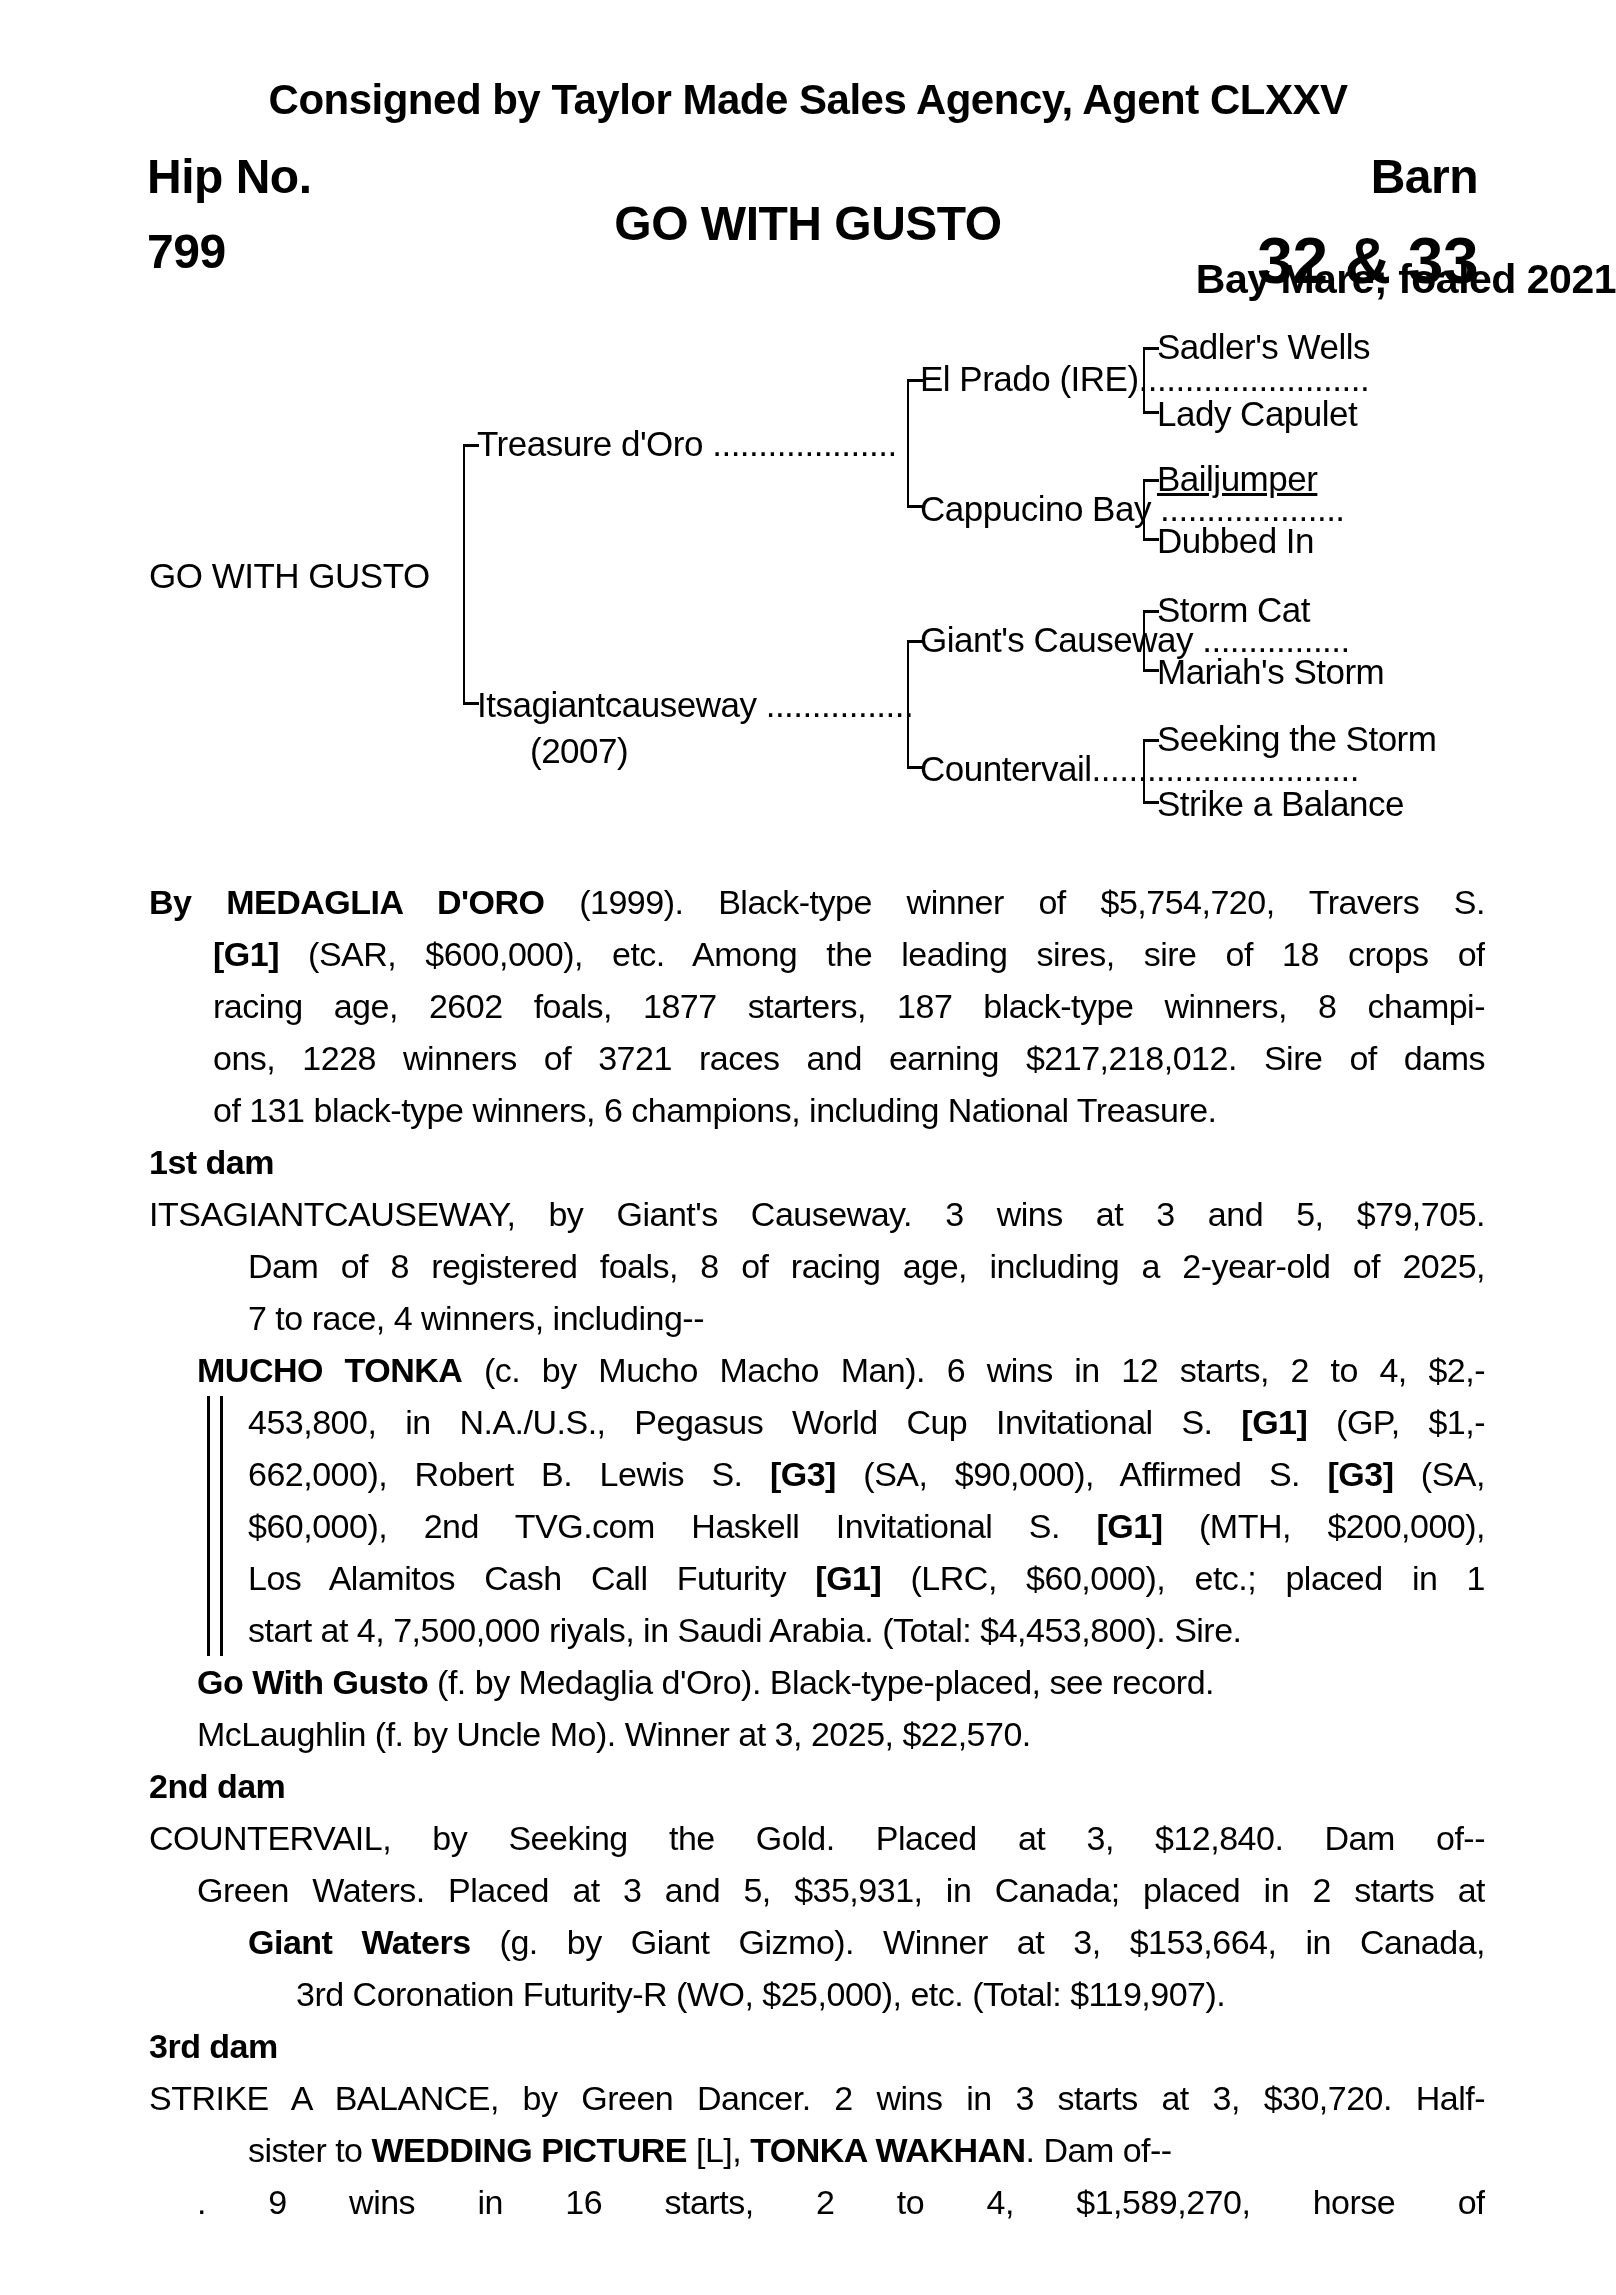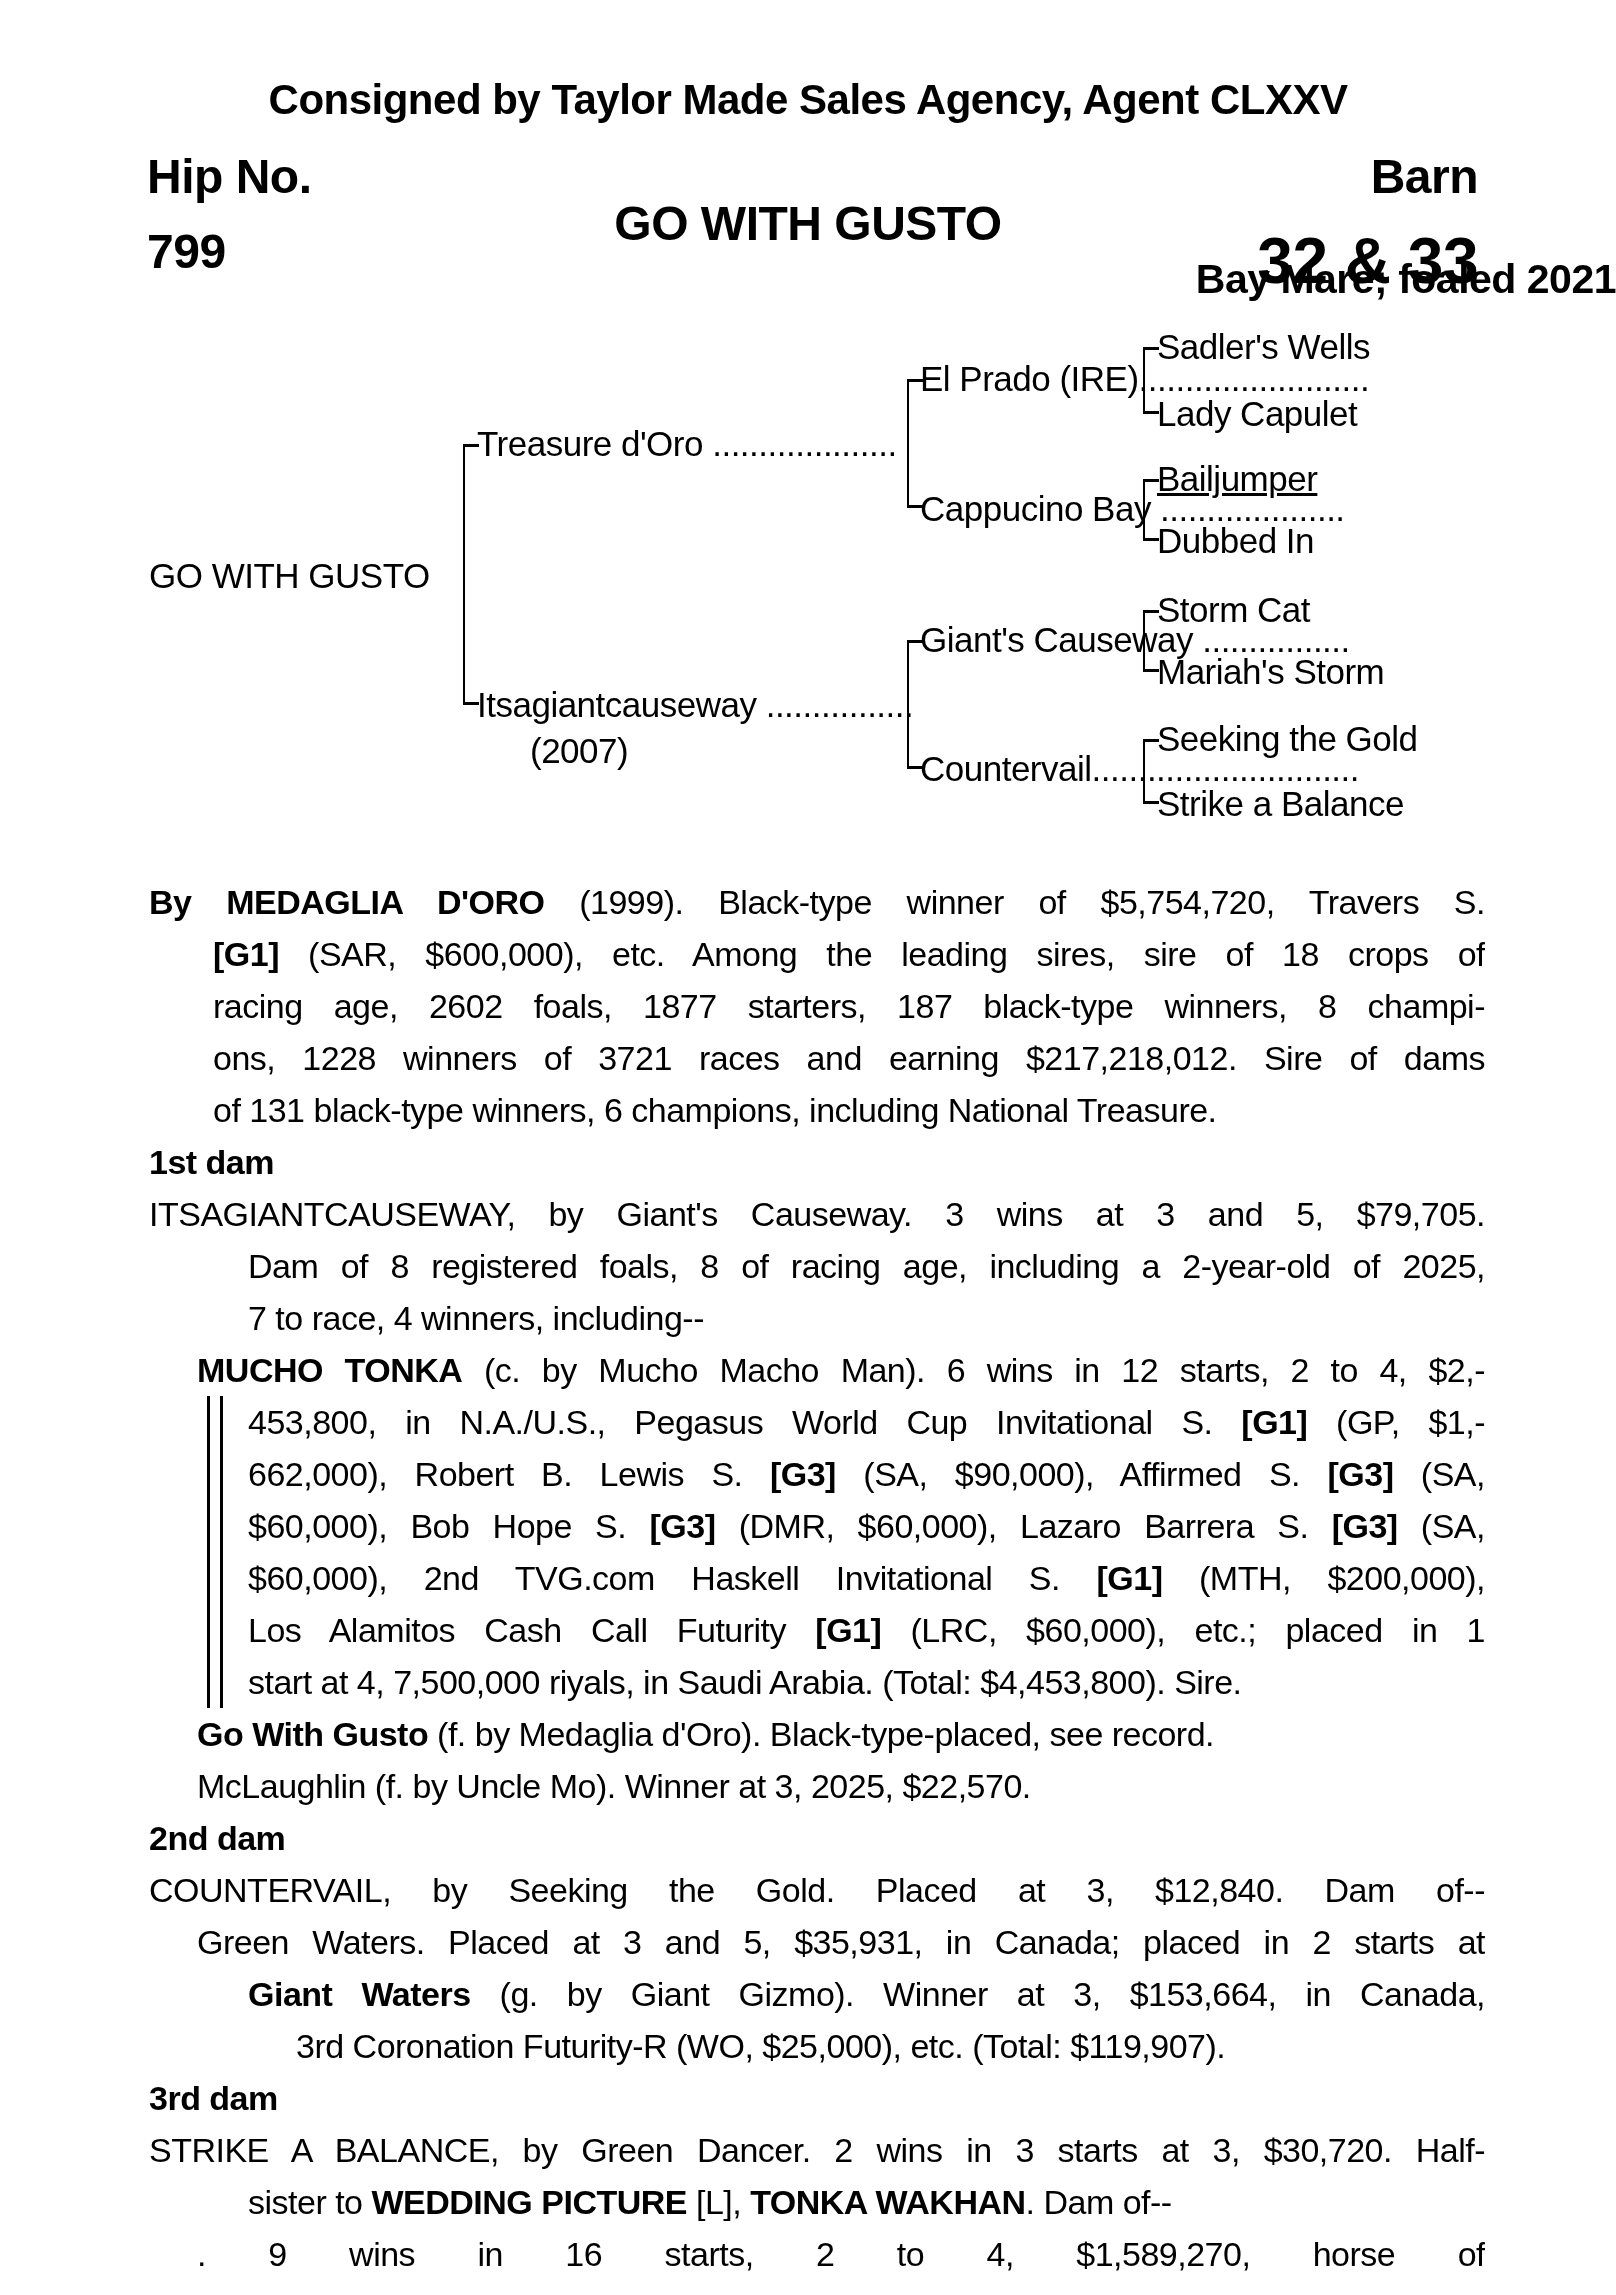--- a/index.html
+++ b/index.html
@@ -121,41 +121,40 @@
   <div class="brk b4"></div>
   <div class="brk b5"></div>
   <div class="brk b6"></div>
   <div class="brk b7"></div>
   <div class="pnode p-g4-0">Sadler's Wells</div>
   <div class="pnode p-g4-1">Lady Capulet</div>
   <div class="pnode p-g4-2">Bailjumper</div>
   <div class="pnode p-g4-3">Dubbed In</div>
   <div class="pnode p-g4-4">Storm Cat</div>
   <div class="pnode p-g4-5">Mariah's Storm</div>
-  <div class="pnode p-g4-6">Seeking the Gold</div>
+  <div class="pnode p-g4-6">Seeking the Storm</div>
   <div class="pnode p-g4-7">Strike a Balance</div>
 </div>
 
 <div class="body-text">
     <div>
       <div class="line i0 jst"><b>By MEDAGLIA D'ORO</b> (1999). Black-type winner of $5,754,720, Travers S.</div>
       <div class="line i2 jst"><b>[G1]</b> (SAR, $600,000), etc. Among the leading sires, sire of 18 crops of</div>
       <div class="line i2 jst">racing age, 2602 foals, 1877 starters, 187 black-type winners, 8 champi-</div>
       <div class="line i2 jst">ons, 1228 winners of 3721 races and earning $217,218,012. Sire of dams</div>
       <div class="line i2">of 131 black-type winners, 6 champions, including National Treasure.</div>
     </div>
     <div>
       <div class="line i0"><b>1st dam</b></div>
       <div class="line i0 jst">ITSAGIANTCAUSEWAY, by Giant's Causeway. 3 wins at 3 and 5, $79,705.</div>
       <div class="line i4 jst">Dam of 8 registered foals, 8 of racing age, including a 2-year-old of 2025,</div>
       <div class="line i4">7 to race, 4 winners, including--</div>
       <div class="line i1 jst"><b>MUCHO TONKA</b> (c. by Mucho Macho Man). 6 wins in 12 starts, 2 to 4, $2,-</div>
       <div class="line i4 jst"><span class="bars"></span>453,800, in N.A./U.S., Pegasus World Cup Invitational S. <b>[G1]</b> (GP, $1,-</div>
       <div class="line i4 jst"><span class="bars"></span>662,000), Robert B. Lewis S. <b>[G3]</b> (SA, $90,000), Affirmed S. <b>[G3]</b> (SA,</div>
-      <div class="line i4 jst"><span class="bars"></span>$60,000), Bob Hope S. <b>[G3]</b> (DMR, $60,000), Lazaro Barrera S. <b>[G3]</b> (SA,</div>
       <div class="line i4 jst"><span class="bars"></span>$60,000), 2nd TVG.com Haskell Invitational S. <b>[G1]</b> (MTH, $200,000),</div>
       <div class="line i4 jst"><span class="bars"></span>Los Alamitos Cash Call Futurity <b>[G1]</b> (LRC, $60,000), etc.; placed in 1</div>
       <div class="line i4"><span class="bars"></span>start at 4, 7,500,000 riyals, in Saudi Arabia. (Total: $4,453,800). Sire.</div>
       <div class="line i1"><b>Go With Gusto</b> (f. by Medaglia d'Oro). Black-type-placed, see record.</div>
       <div class="line i1">McLaughlin (f. by Uncle Mo). Winner at 3, 2025, $22,570.</div>
     </div>
     <div>
       <div class="line i0"><b>2nd dam</b></div>
       <div class="line i0 jst">COUNTERVAIL, by Seeking the Gold. Placed at 3, $12,840. Dam of--</div>
       <div class="line i1 jst">Green Waters. Placed at 3 and 5, $35,931, in Canada; placed in 2 starts at</div>

